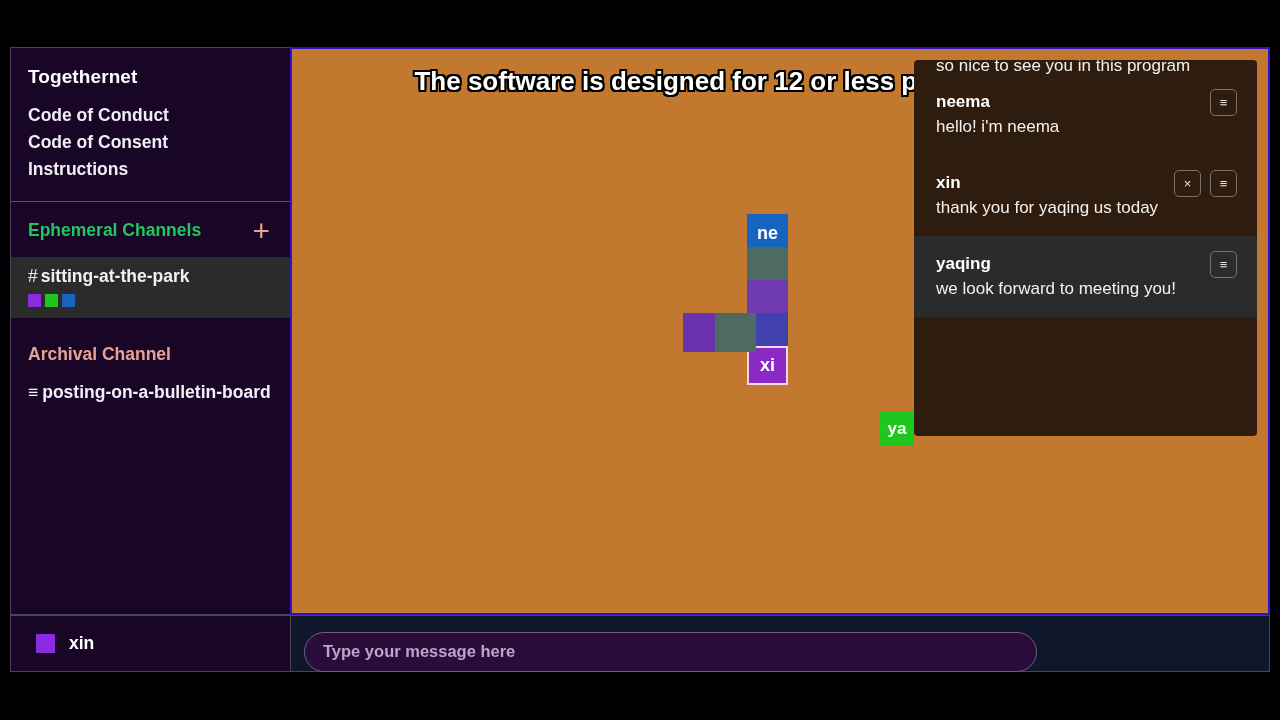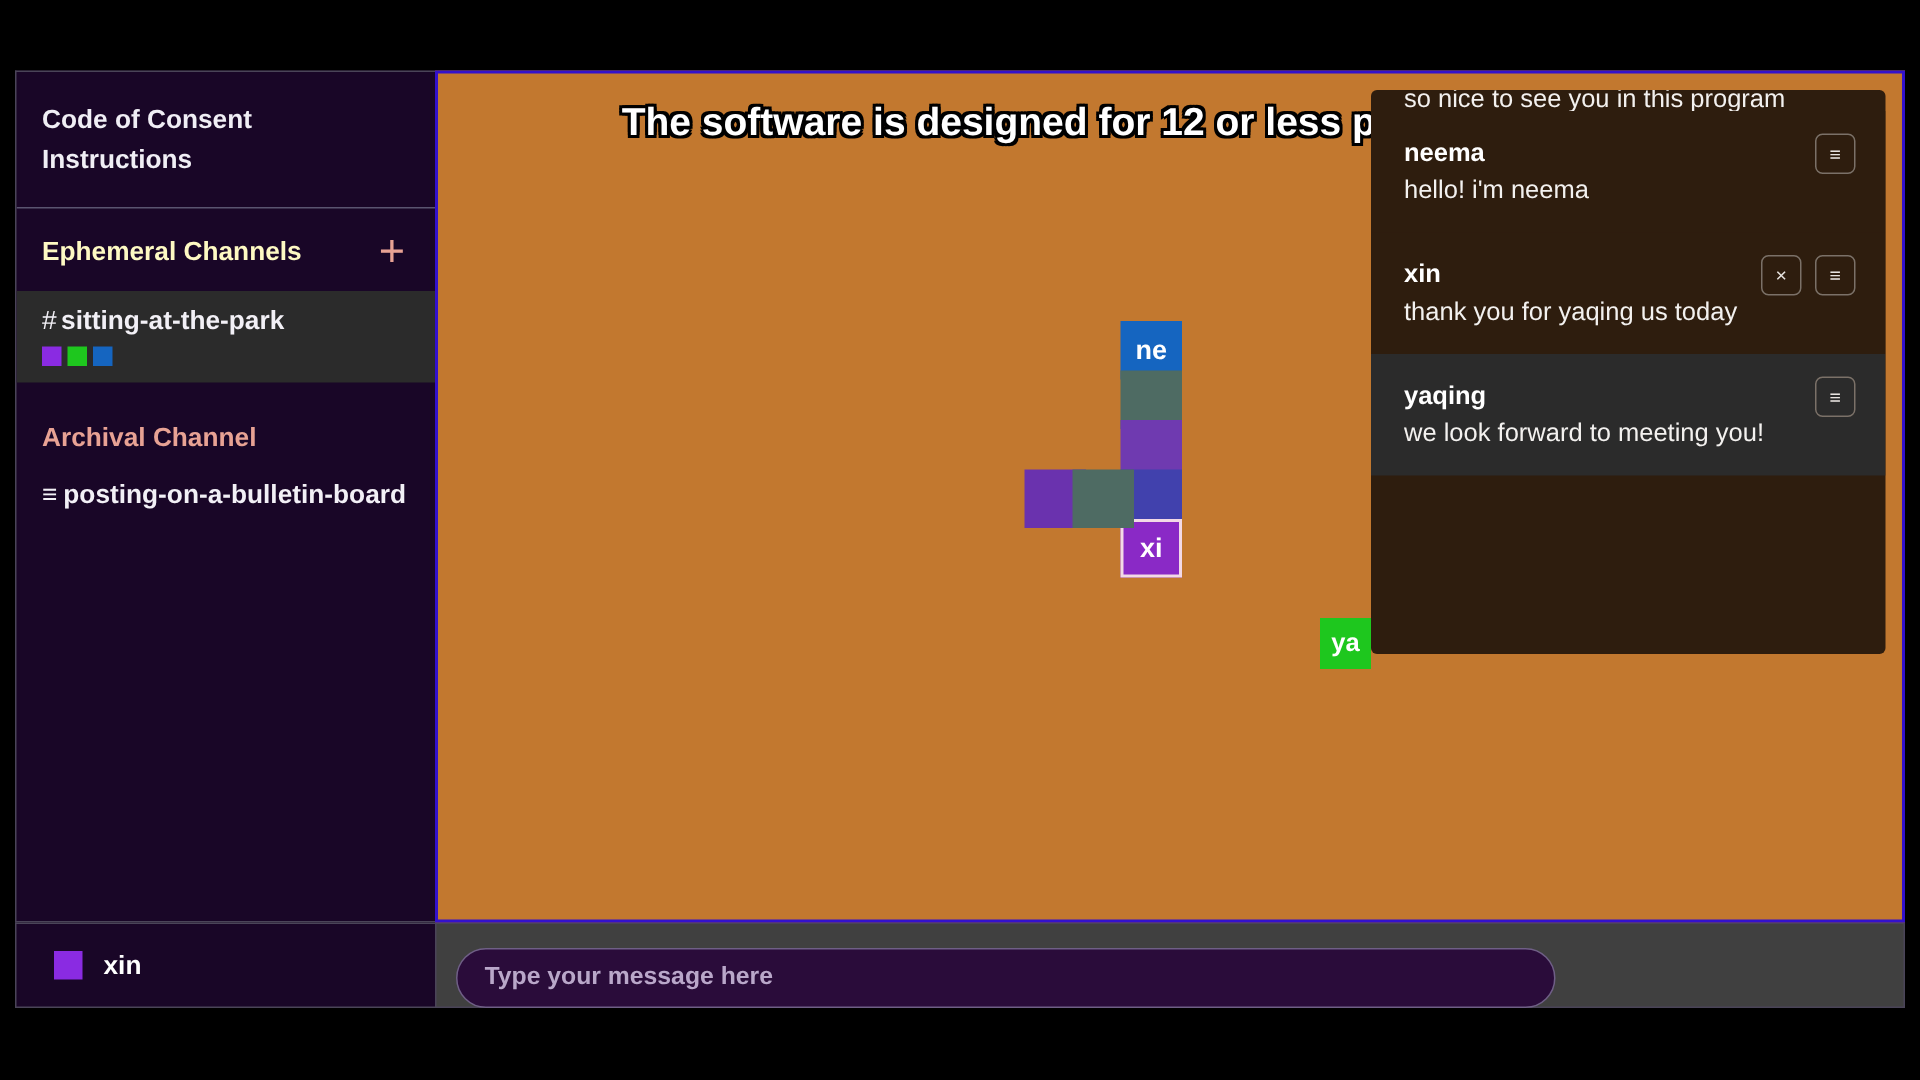--- a/index.html
+++ b/index.html
@@ -50,21 +50,21 @@
     cursor: pointer;
   }
 
   .section-head {
     display: flex;
     align-items: center;
     justify-content: space-between;
     padding: 18px 20px 16px 17px;
   }
   .section-title {
-    color: #fef9c3;
+    color: #22c55e;
     font-size: 17.5px;
     font-weight: bold;
   }
   .plus-icon {
     color: #e8a294;
     font-size: 30px;
     line-height: 18px;
     font-weight: 300;
     cursor: pointer;
   }
@@ -203,21 +203,21 @@
     display: flex;
     align-items: center;
     padding-left: 25px;
     gap: 14px;
   }
   .user-swatch { width: 19px; height: 19px; }
   .user-name { color: #ffffff; font-size: 17.5px; font-weight: bold; }
 
   .compose {
     flex: 1 1 auto;
-    background: #404040;
+    background: #0f172a;
     border: 1px solid #4a4458;
     display: flex;
     align-items: center;
     padding: 16px 13px 0 13px;
   }
   .compose-input {
     flex: 1 1 auto;
     height: 40px;
     background: #2a0c3a;
     border: 1px solid #6f5f86;
@@ -235,20 +235,22 @@
 </head>
 <body>
 
 <div id="app">
 
   <div class="top-row">
 
     <div class="sidebar">
 
       <div class="sidebar-head">
+        <div class="app-title">Togethernet</div>
+        <div class="nav-link">Code of Conduct</div>
         <div class="nav-link">Code of Consent</div>
         <div class="nav-link">Instructions</div>
       </div>
 
       <div class="section-head">
         <span class="section-title">Ephemeral Channels</span>
         <span class="plus-icon">+</span>
       </div>
 
       <div class="channel active">

